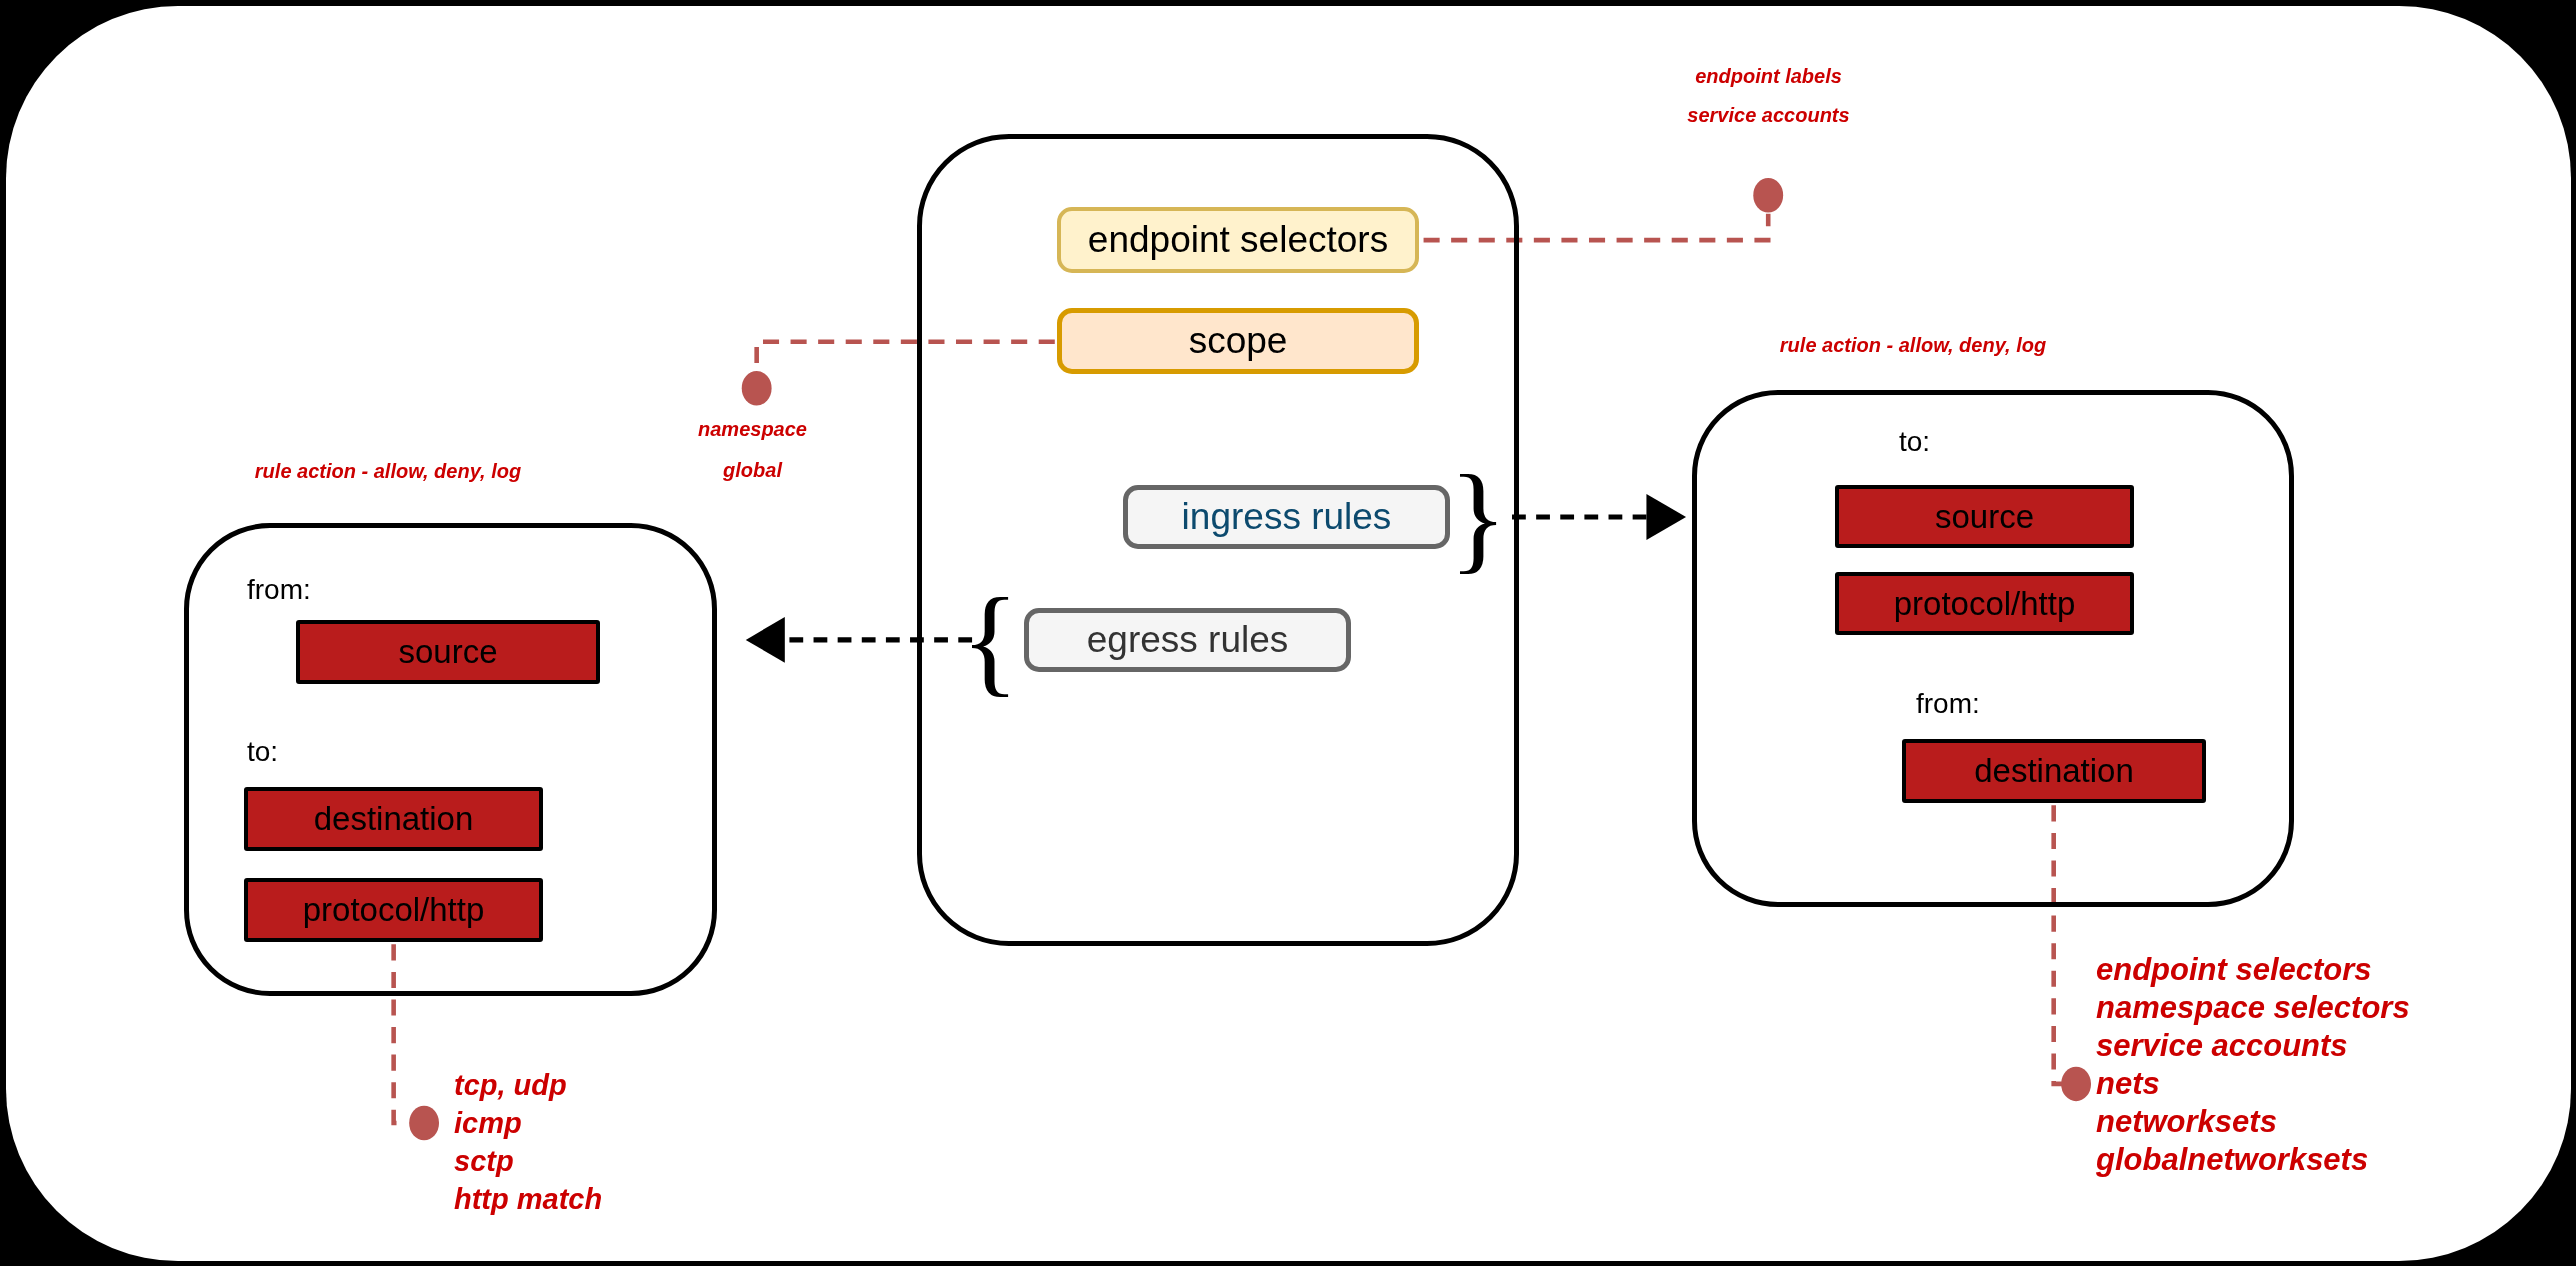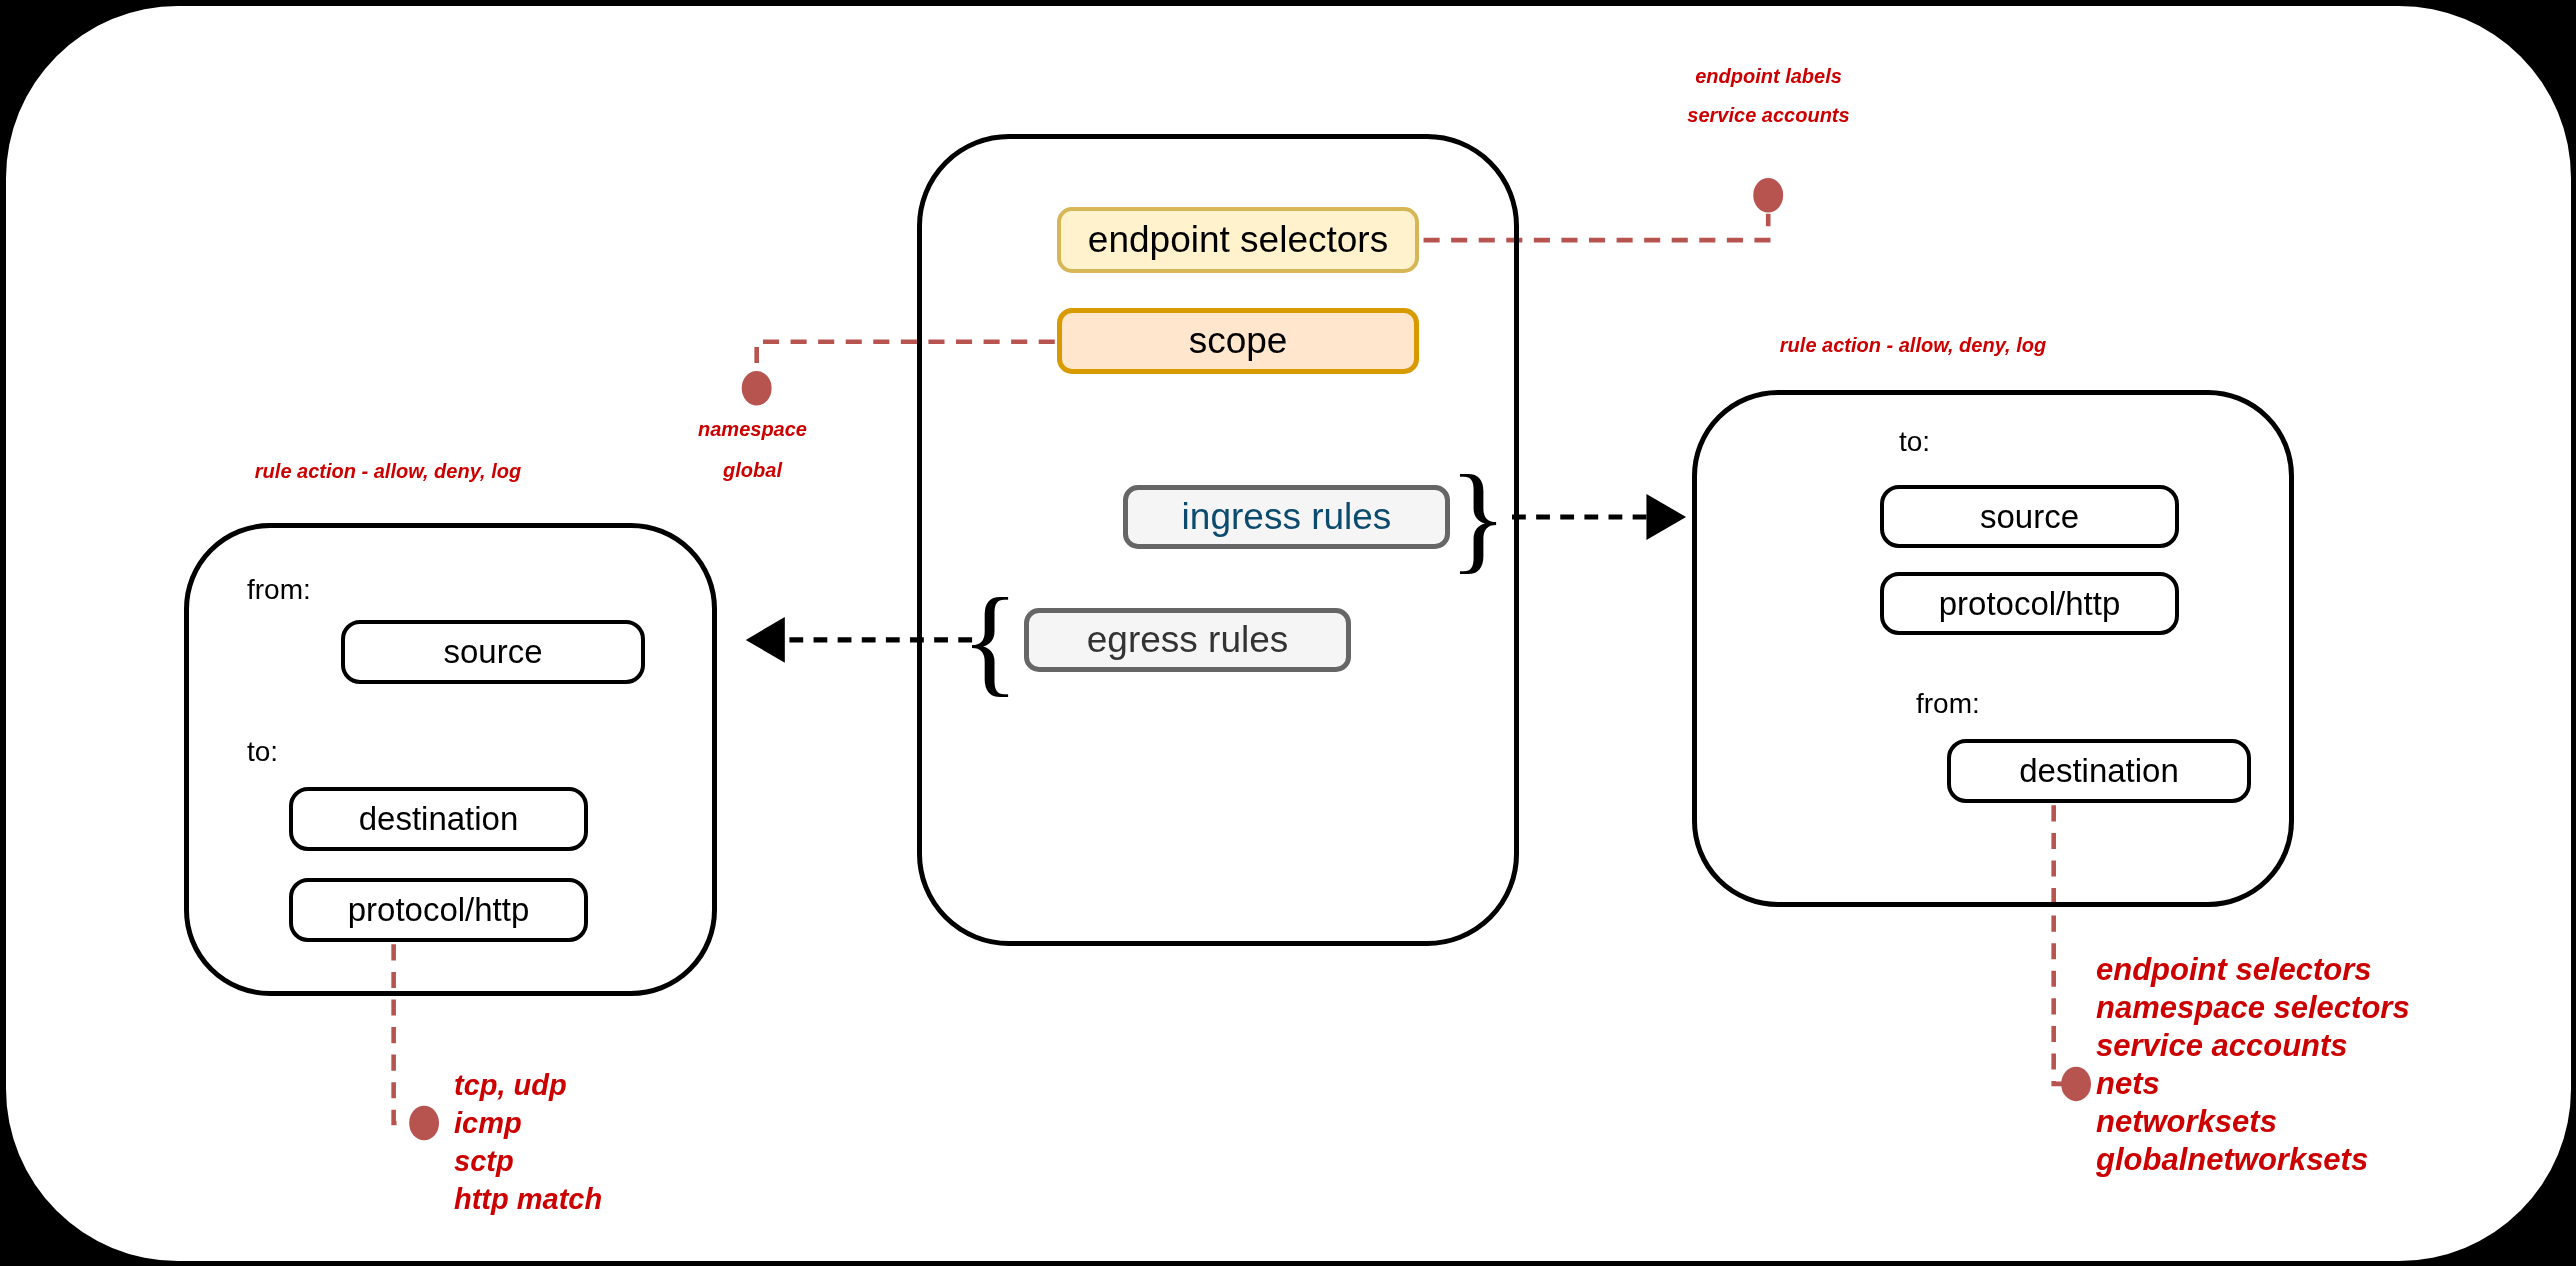--- a/index.html
+++ b/index.html
@@ -14,21 +14,21 @@
   #right-box{left:1692px;top:390px;width:592px;height:507px;border-radius:86px;}
   
   .chip{position:absolute;display:flex;align-items:center;justify-content:center;
         font-size:37px;color:#000;border-radius:15px;box-sizing:border-box;}
   #ep-box{left:1057px;top:207px;width:362px;height:66px;background:#FFF2CC;border:4.6px solid #D6B656;}
   #scope-box{left:1057px;top:308px;width:362px;height:66px;background:#FFE6CC;border:5.7px solid #D79B00;}
   #ingress-box{left:1123px;top:485px;width:327px;height:64px;background:#F5F5F5;border:5.7px solid #666666;color:#0c4a6e;}
   #egress-box{left:1024px;top:608px;width:327px;height:64px;background:#F5F5F5;border:5.7px solid #666666;color:#333;}
   
   .wbox{position:absolute;display:flex;align-items:center;justify-content:center;
-        font-size:33px;color:#000;background:#ffffff;border:4px solid #000;border-radius:19px;box-sizing:border-box;margin-left:45px;}
+        font-size:33px;color:#000;background:#b91c1c;border:4px solid #000;border-radius:3px;box-sizing:border-box;}
   #l-source{left:296px;top:620px;width:304px;height:64px;}
   #l-destination{left:244px;top:787px;width:299px;height:64px;}
   #l-protocol{left:244px;top:878px;width:299px;height:64px;}
   #r-source{left:1835px;top:485px;width:299px;height:63px;}
   #r-protocol{left:1835px;top:572px;width:299px;height:63px;}
   #r-destination{left:1902px;top:739px;width:304px;height:64px;}
   
   .slot-label{position:absolute;font-size:28px;color:#000;}
   #l-from{left:247px;top:574px;}
   #l-to{left:247px;top:736px;}

